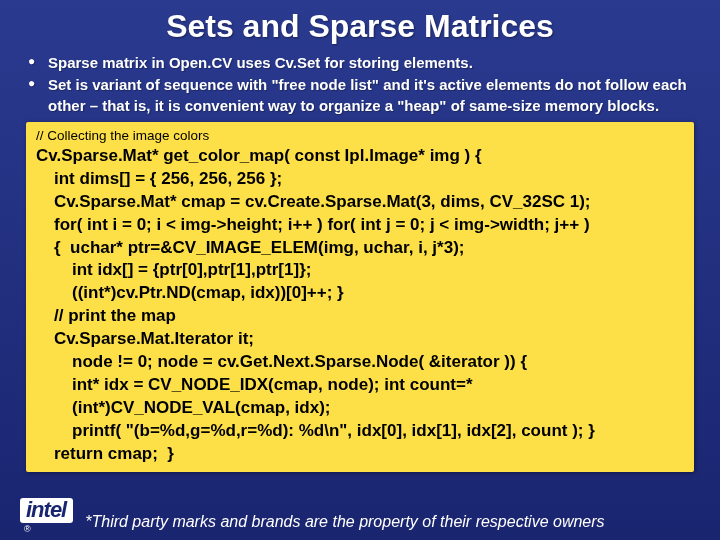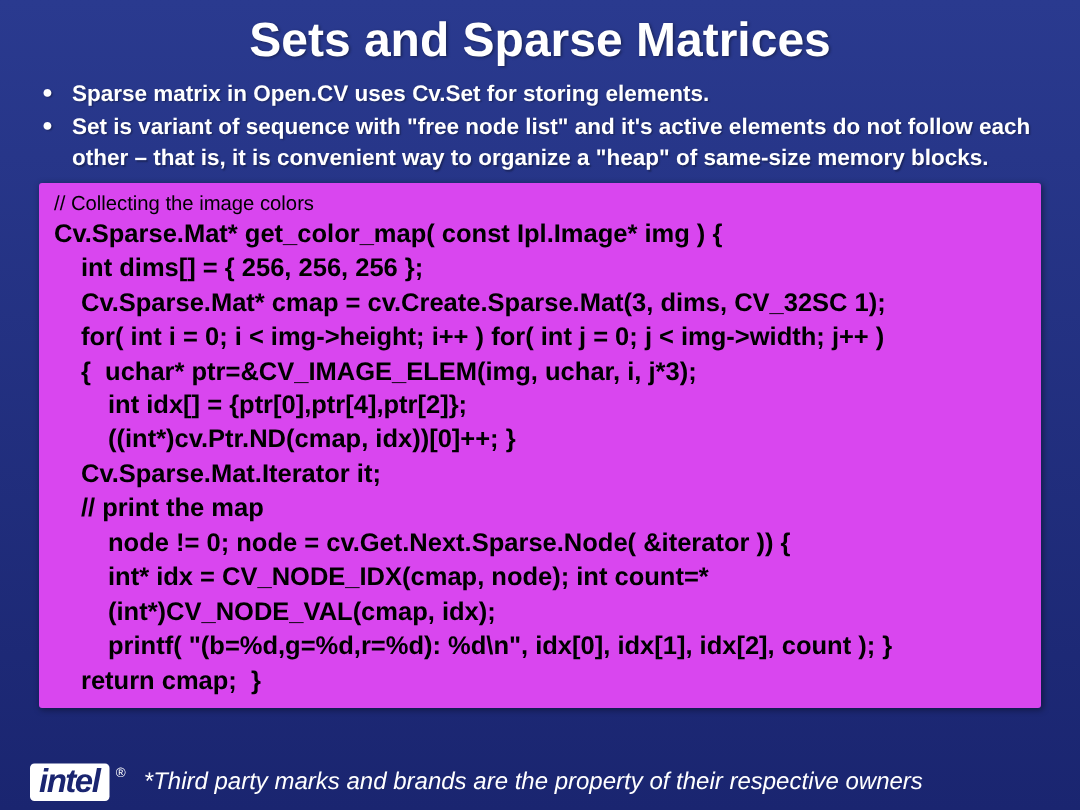--- a/index.html
+++ b/index.html
@@ -41,21 +41,21 @@
   }
   .bullets li::before {
     content: "●";
     position: absolute;
     left: -20px;
     top: 0;
     color: #ffffff;
     font-size: 12px;
   }
   .code-box {
-    background: #d946ef;
+    background: #fde047;
     border-radius: 2px;
     padding: 6px 10px 6px 10px;
     margin: 0 6px;
     box-shadow: 1px 1px 4px rgba(0,0,0,0.4);
     font-family: Arial, Helvetica, sans-serif;
     color: #000000;
   }
   .code-comment {
     font-size: 13.5px;
     font-weight: normal;
@@ -73,21 +73,21 @@
     position: absolute;
     bottom: 6px;
     left: 20px;
     right: 20px;
     display: flex;
     align-items: flex-end;
     gap: 12px;
   }
   .logo {
     display: flex;
-    flex-direction: row;
+    flex-direction: column;
     align-items: flex-start;
   }
   .intel-logo {
     font-family: 'Arial Black', Arial, sans-serif;
     font-style: italic;
     font-weight: 900;
     font-size: 22px;
     color: #1a2570;
     background: #ffffff;
     padding: 1px 7px 2px 6px;
@@ -120,24 +120,24 @@
     <li>Set is variant of sequence with "free node list" and it's active elements do not follow each other – that is, it is convenient way to organize a "heap" of same-size memory blocks.</li>
   </ul>
 
   <div class="code-box">
     <div class="code-comment">// Collecting the image colors</div>
     <div class="code-line">Cv.Sparse.Mat* get_color_map( const Ipl.Image* img ) {</div>
     <div class="code-line ind1">int dims[] = { 256, 256, 256 };</div>
     <div class="code-line ind1">Cv.Sparse.Mat* cmap = cv.Create.Sparse.Mat(3, dims, CV_32SC 1);</div>
     <div class="code-line ind1">for( int i = 0; i &lt; img-&gt;height; i++ ) for( int j = 0; j &lt; img-&gt;width; j++ )</div>
     <div class="code-line ind1">{  uchar* ptr=&amp;CV_IMAGE_ELEM(img, uchar, i, j*3);</div>
-    <div class="code-line ind2">int idx[] = {ptr[0],ptr[4],ptr[2]};</div>
+    <div class="code-line ind2">int idx[] = {ptr[0],ptr[1],ptr[1]};</div>
     <div class="code-line ind2">((int*)cv.Ptr.ND(cmap, idx))[0]++; }</div>
+    <div class="code-line ind1">// print the map</div>
     <div class="code-line ind1">Cv.Sparse.Mat.Iterator it;</div>
-    <div class="code-line ind1">// print the map</div>
     <div class="code-line ind2">node != 0; node = cv.Get.Next.Sparse.Node( &amp;iterator )) {</div>
     <div class="code-line ind2">int* idx = CV_NODE_IDX(cmap, node); int count=*(int*)CV_NODE_VAL(cmap, idx);</div>
     <div class="code-line ind2">printf( "(b=%d,g=%d,r=%d): %d\n", idx[0], idx[1], idx[2], count ); }</div>
     <div class="code-line ind1">return cmap;  }</div>
   </div>
 
   <div class="footer">
     <div class="logo">
       <span class="intel-logo">intel</span>
       <span class="reg">®</span>

